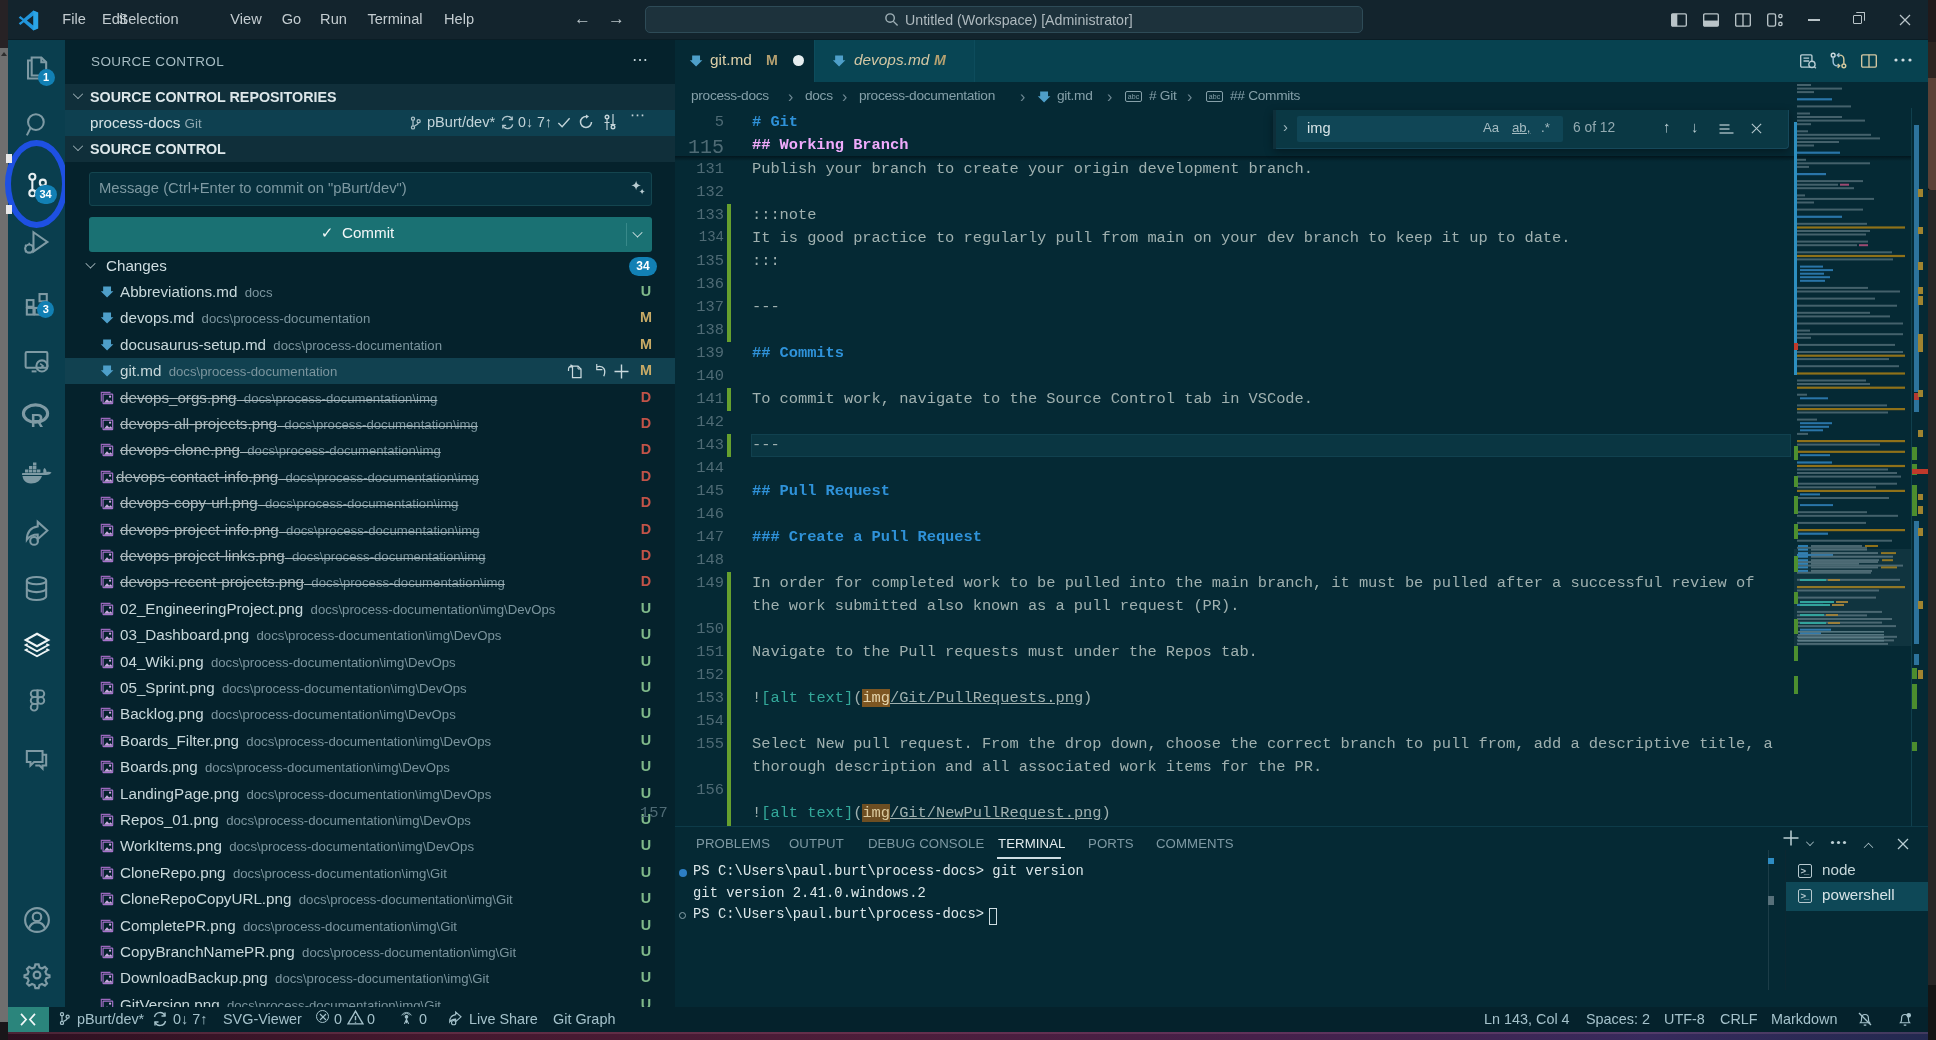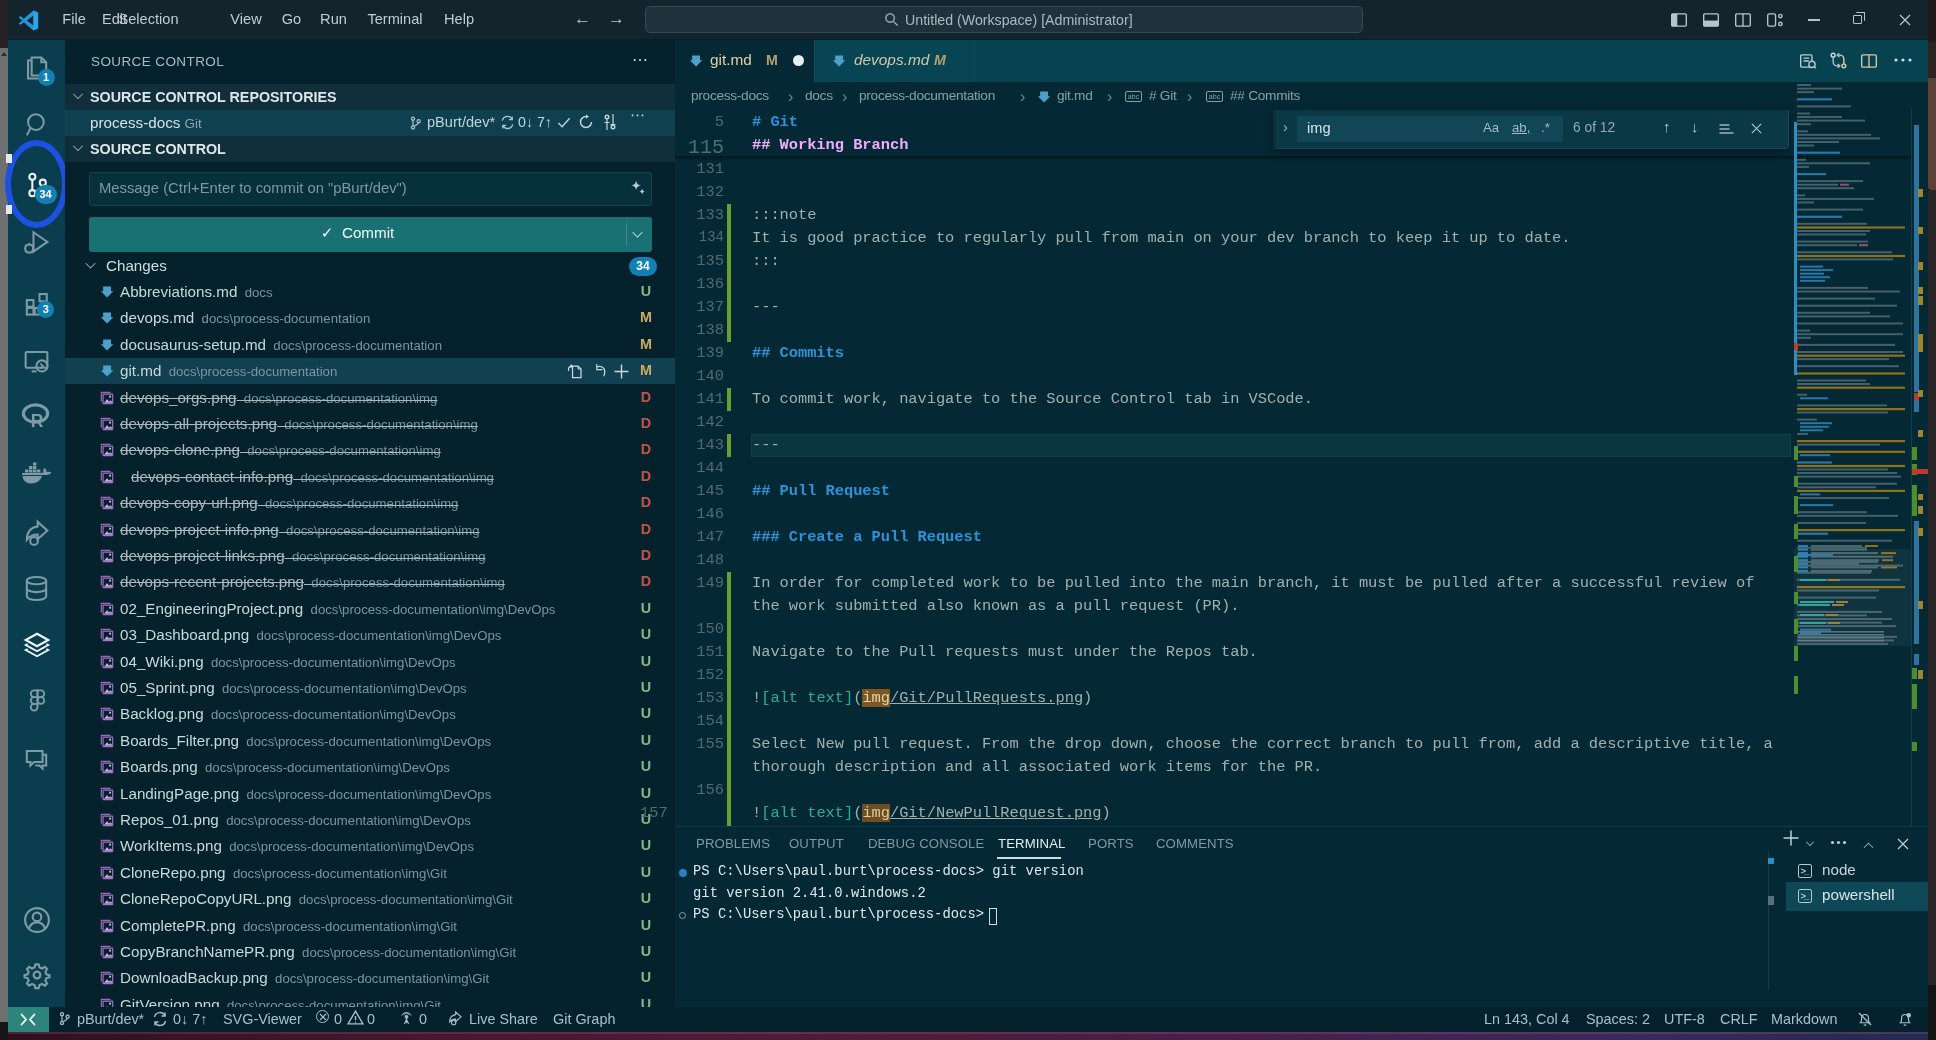--- a/index.html
+++ b/index.html
@@ -262,21 +262,21 @@
       <path d="M4.5 13.5 L8 9.5 L10.5 12 L12 10.5 L13.8 12.3 V13.5 Z" fill="#c9a8e0"></path>
     </svg>
 <div class="a row" style="left:120px;top:441px;font-size:15.2px;color:#aab8bc;text-decoration:line-through;">devops-clone.png<span style="font-size:13.2px;color:#7b959e;"> &nbsp;docs\process-documentation\img</span></div>
 <div class="a" style="left:638px;top:441px;width:16px;text-align:center;font-size:14.4px;font-weight:600;color:#c25348">D</div>
 <svg class="a" style="left:100px;top:470px" width="14" height="14" viewBox="0 0 16 16" fill="none">
       <path d="M1.5 12 V1.5 H12" stroke="#9c68bd" stroke-width="1.3"></path>
       <rect x="3.5" y="3.5" width="11" height="11" rx="0.5" stroke="#a873cc" stroke-width="1.3"></rect>
       <circle cx="11.5" cy="6.5" r="1.3" fill="#c9a8e0"></circle>
       <path d="M4.5 13.5 L8 9.5 L10.5 12 L12 10.5 L13.8 12.3 V13.5 Z" fill="#c9a8e0"></path>
     </svg>
-<div class="a row" style="left:131px;top:468px;font-size:15.2px;color:#aab8bc;text-decoration:line-through;">devops-contact-info.png<span style="font-size:13.2px;color:#7b959e;"> &nbsp;docs\process-documentation\img</span></div>
+<div class="a row" style="left:116px;top:468px;font-size:15.2px;color:#aab8bc;text-decoration:line-through;">devops-contact-info.png<span style="font-size:13.2px;color:#7b959e;"> &nbsp;docs\process-documentation\img</span></div>
 <div class="a" style="left:638px;top:468px;width:16px;text-align:center;font-size:14.4px;font-weight:600;color:#c25348">D</div>
 <svg class="a" style="left:100px;top:496px" width="14" height="14" viewBox="0 0 16 16" fill="none">
       <path d="M1.5 12 V1.5 H12" stroke="#9c68bd" stroke-width="1.3"></path>
       <rect x="3.5" y="3.5" width="11" height="11" rx="0.5" stroke="#a873cc" stroke-width="1.3"></rect>
       <circle cx="11.5" cy="6.5" r="1.3" fill="#c9a8e0"></circle>
       <path d="M4.5 13.5 L8 9.5 L10.5 12 L12 10.5 L13.8 12.3 V13.5 Z" fill="#c9a8e0"></path>
     </svg>
 <div class="a row" style="left:120px;top:494px;font-size:15.2px;color:#aab8bc;text-decoration:line-through;">devops-copy-url.png<span style="font-size:13.2px;color:#7b959e;"> &nbsp;docs\process-documentation\img</span></div>
 <div class="a" style="left:638px;top:494px;width:16px;text-align:center;font-size:14.4px;font-weight:600;color:#c25348">D</div>
 <svg class="a" style="left:100px;top:523px" width="14" height="14" viewBox="0 0 16 16" fill="none">
@@ -485,20 +485,21 @@
 <div class="a row" style="left:1187px;top:88px;font-size:13.7px;letter-spacing:-0.3px;color:#85a0a9"><span style="font-size:16px;color:#6e8893">›</span></div>
 <div class="a" style="left:1206px;top:91px;width:17px;height:11px;border:1px solid #85a0a9;border-radius:2px;font-size:7px;line-height:10px;text-align:center;color:#85a0a9">abc</div>
 <div class="a row" style="left:1230px;top:88px;font-size:13.7px;letter-spacing:-0.3px;color:#85a0a9">## Commits</div>
 <div class="a mono" style="left:640px;top:113px;width:84px;text-align:right;font-size:15.4px;color:#4f6b75">5</div>
 <div class="a mono row" style="left:752px;top:113px;font-size:15.4px;letter-spacing:-0.04px;color:#9fb0af"><span style="color:#2f92d9;font-weight:bold"># Git</span></div>
 <div class="a mono" style="left:640px;top:136px;width:84px;text-align:right;font-size:20px;color:#4f6b75">115</div>
 <div class="a mono row" style="left:752px;top:136px;font-size:15.4px;letter-spacing:-0.04px;color:#9fb0af"><span style="color:#f0abfc;font-weight:bold">## Working Branch</span></div>
 <div class="a" style="left:675px;top:156px;width:1237px;height:5px;background:linear-gradient(180deg,rgba(0,8,12,0.55),rgba(0,8,12,0))"></div>
 <div class="a" style="left:751px;top:434px;width:1040px;height:23px;background:#0a3642;border:1px solid #11414f"></div>
 <div class="a mono" style="left:640px;top:160px;width:84px;text-align:right;font-size:15.4px;color:#4f6b75">131</div>
+<div class="a mono row" style="left:752px;top:160px;font-size:15.4px;letter-spacing:-0.04px;color:#9fb0af">Publish your branch to create your origin development branch.</div>
 <div class="a mono" style="left:640px;top:183px;width:84px;text-align:right;font-size:15.4px;color:#4f6b75">132</div>
 <div class="a mono" style="left:640px;top:206px;width:84px;text-align:right;font-size:15.4px;color:#4f6b75">133</div>
 <div class="a mono row" style="left:752px;top:206px;font-size:15.4px;letter-spacing:-0.04px;color:#9fb0af">:::note</div>
 <div class="a mono" style="left:640px;top:229px;width:84px;text-align:right;font-size:14px;color:#4f6b75">134</div>
 <div class="a mono row" style="left:752px;top:229px;font-size:15.4px;letter-spacing:-0.04px;color:#9fb0af">It is good practice to regularly pull from main on your dev branch to keep it up to date.</div>
 <div class="a mono" style="left:640px;top:252px;width:84px;text-align:right;font-size:15.4px;color:#4f6b75">135</div>
 <div class="a mono row" style="left:752px;top:252px;font-size:15.4px;letter-spacing:-0.04px;color:#9fb0af">:::</div>
 <div class="a mono" style="left:640px;top:275px;width:84px;text-align:right;font-size:15.4px;color:#4f6b75">136</div>
 <div class="a mono" style="left:640px;top:298px;width:84px;text-align:right;font-size:15.4px;color:#4f6b75">137</div>
 <div class="a mono row" style="left:752px;top:298px;font-size:15.4px;letter-spacing:-0.04px;color:#9fb0af">---</div>

